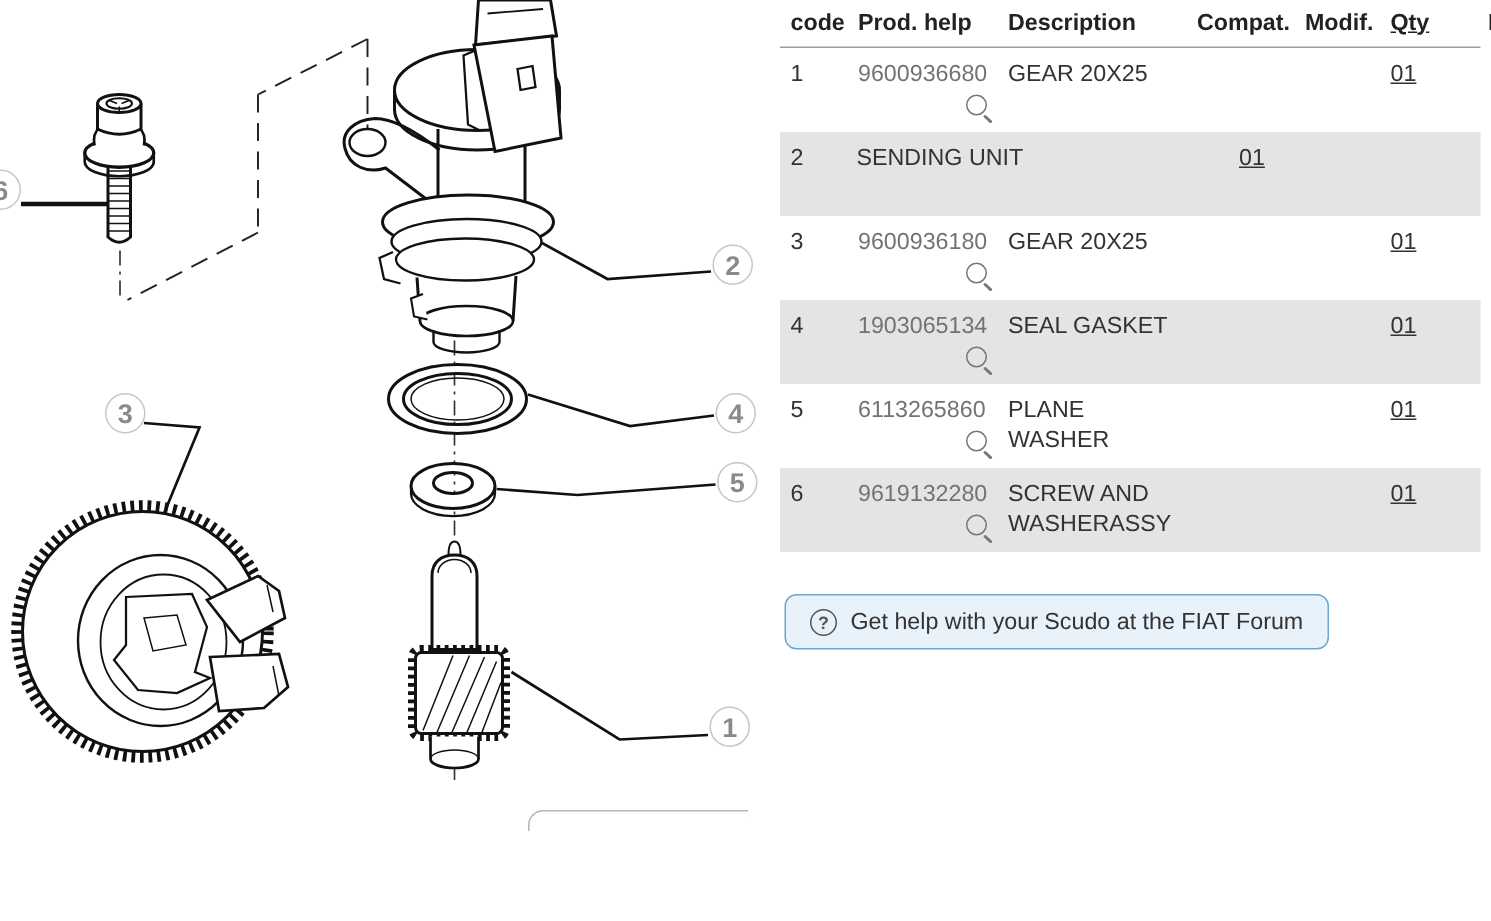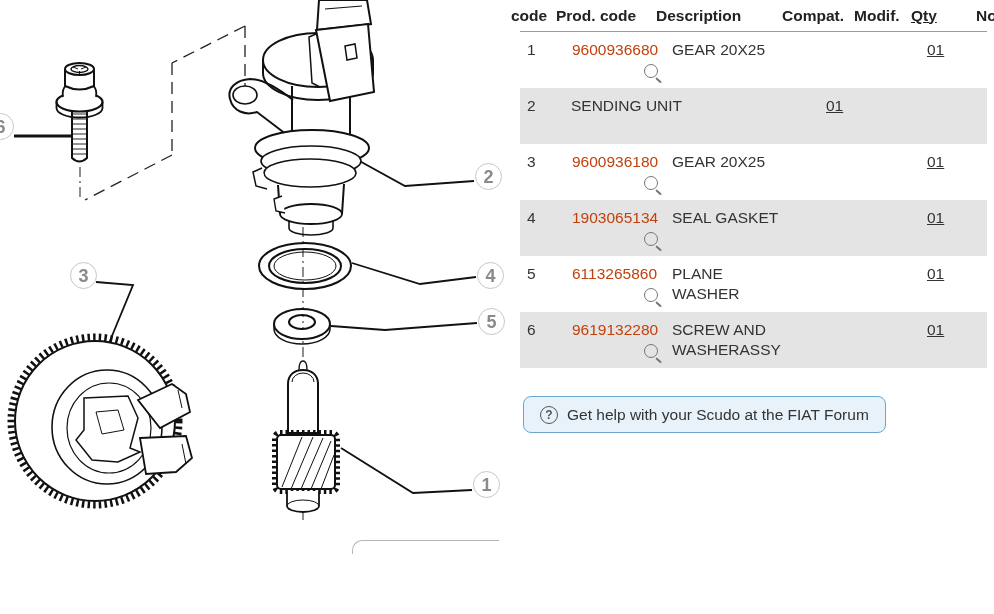--- a/index.html
+++ b/index.html
@@ -16,33 +16,33 @@
     display:flex;align-items:center;justify-content:center;
     font-size:18px;font-weight:bold;color:#8a8a8a;line-height:1;
   }
   .corner-box{
     position:absolute;left:352px;top:540px;width:146px;height:13px;
     border-top:1.3px solid #b5b5b5;border-left:1.3px solid #b5b5b5;
     border-top-left-radius:10px;
   }
   
   .parts{position:absolute;left:520px;top:0;width:467px;font-size:15.5px;}
-  .thead{display:flex;height:31px;align-items:center;border-bottom:1px solid #9b9b9b;font-weight:bold;color:#222;justify-content:center;}
+  .thead{display:flex;height:31px;align-items:center;border-bottom:1px solid #9b9b9b;font-weight:bold;color:#222;}
   .trow{display:flex;height:56px;}
   .tbody .trow:nth-child(even){background:#e4e4e4;}
   .c{box-sizing:border-box;flex:0 0 auto;overflow:hidden;}
   .trow .c{padding-top:8px;line-height:20px;}
   .c.code{width:47px;padding-left:7px;}
   .c.prod{width:101px;padding-left:5px;}
   .c.desc{width:125px;padding-left:4px;}
   .c.compat{width:72px;padding-left:5px;}
   .c.modif{width:57px;padding-left:5px;}
   .c.qty{width:33px;padding-left:5px;text-decoration:underline;}
   .c.note{width:32px;padding-left:5px;overflow:visible;white-space:nowrap;margin-left:32px;}
-  .plink{color:#c2410c;text-decoration:none;cursor:pointer;}
+  .plink{color:#737373;text-decoration:none;cursor:pointer;}
   .lensrow{margin-top:3px;padding-right:10px;text-align:right;height:20px;}
   .lens{
     position:relative;display:inline-block;width:12px;height:12px;
     border:1.6px solid #777;border-radius:50%;box-sizing:content-box;cursor:pointer;
   }
   .lens::after{
     content:"";position:absolute;width:7px;height:2px;background:#777;border-radius:1px;
     right:-6px;bottom:-2px;transform:rotate(42deg);transform-origin:left center;
   }
   
@@ -172,21 +172,21 @@
   <div class="callout" style="left:-13px;top:113px">
       <span>6</span>
     </div>
 
   <div class="corner-box"></div>
 </div>
 
 <div class="parts">
   <div class="thead">
     <div class="c code">code</div>
-    <div class="c prod">Prod. code</div>
+    <div class="c prod">Prod. help</div>
     <div class="c desc">Description</div>
     <div class="c compat">Compat.</div>
     <div class="c modif">Modif.</div>
     <div class="c qty">Qty</div>
     <div class="c note">Note</div>
   </div>
   <div class="tbody">
 
     <div class="trow">
       <div class="c code">1</div>

